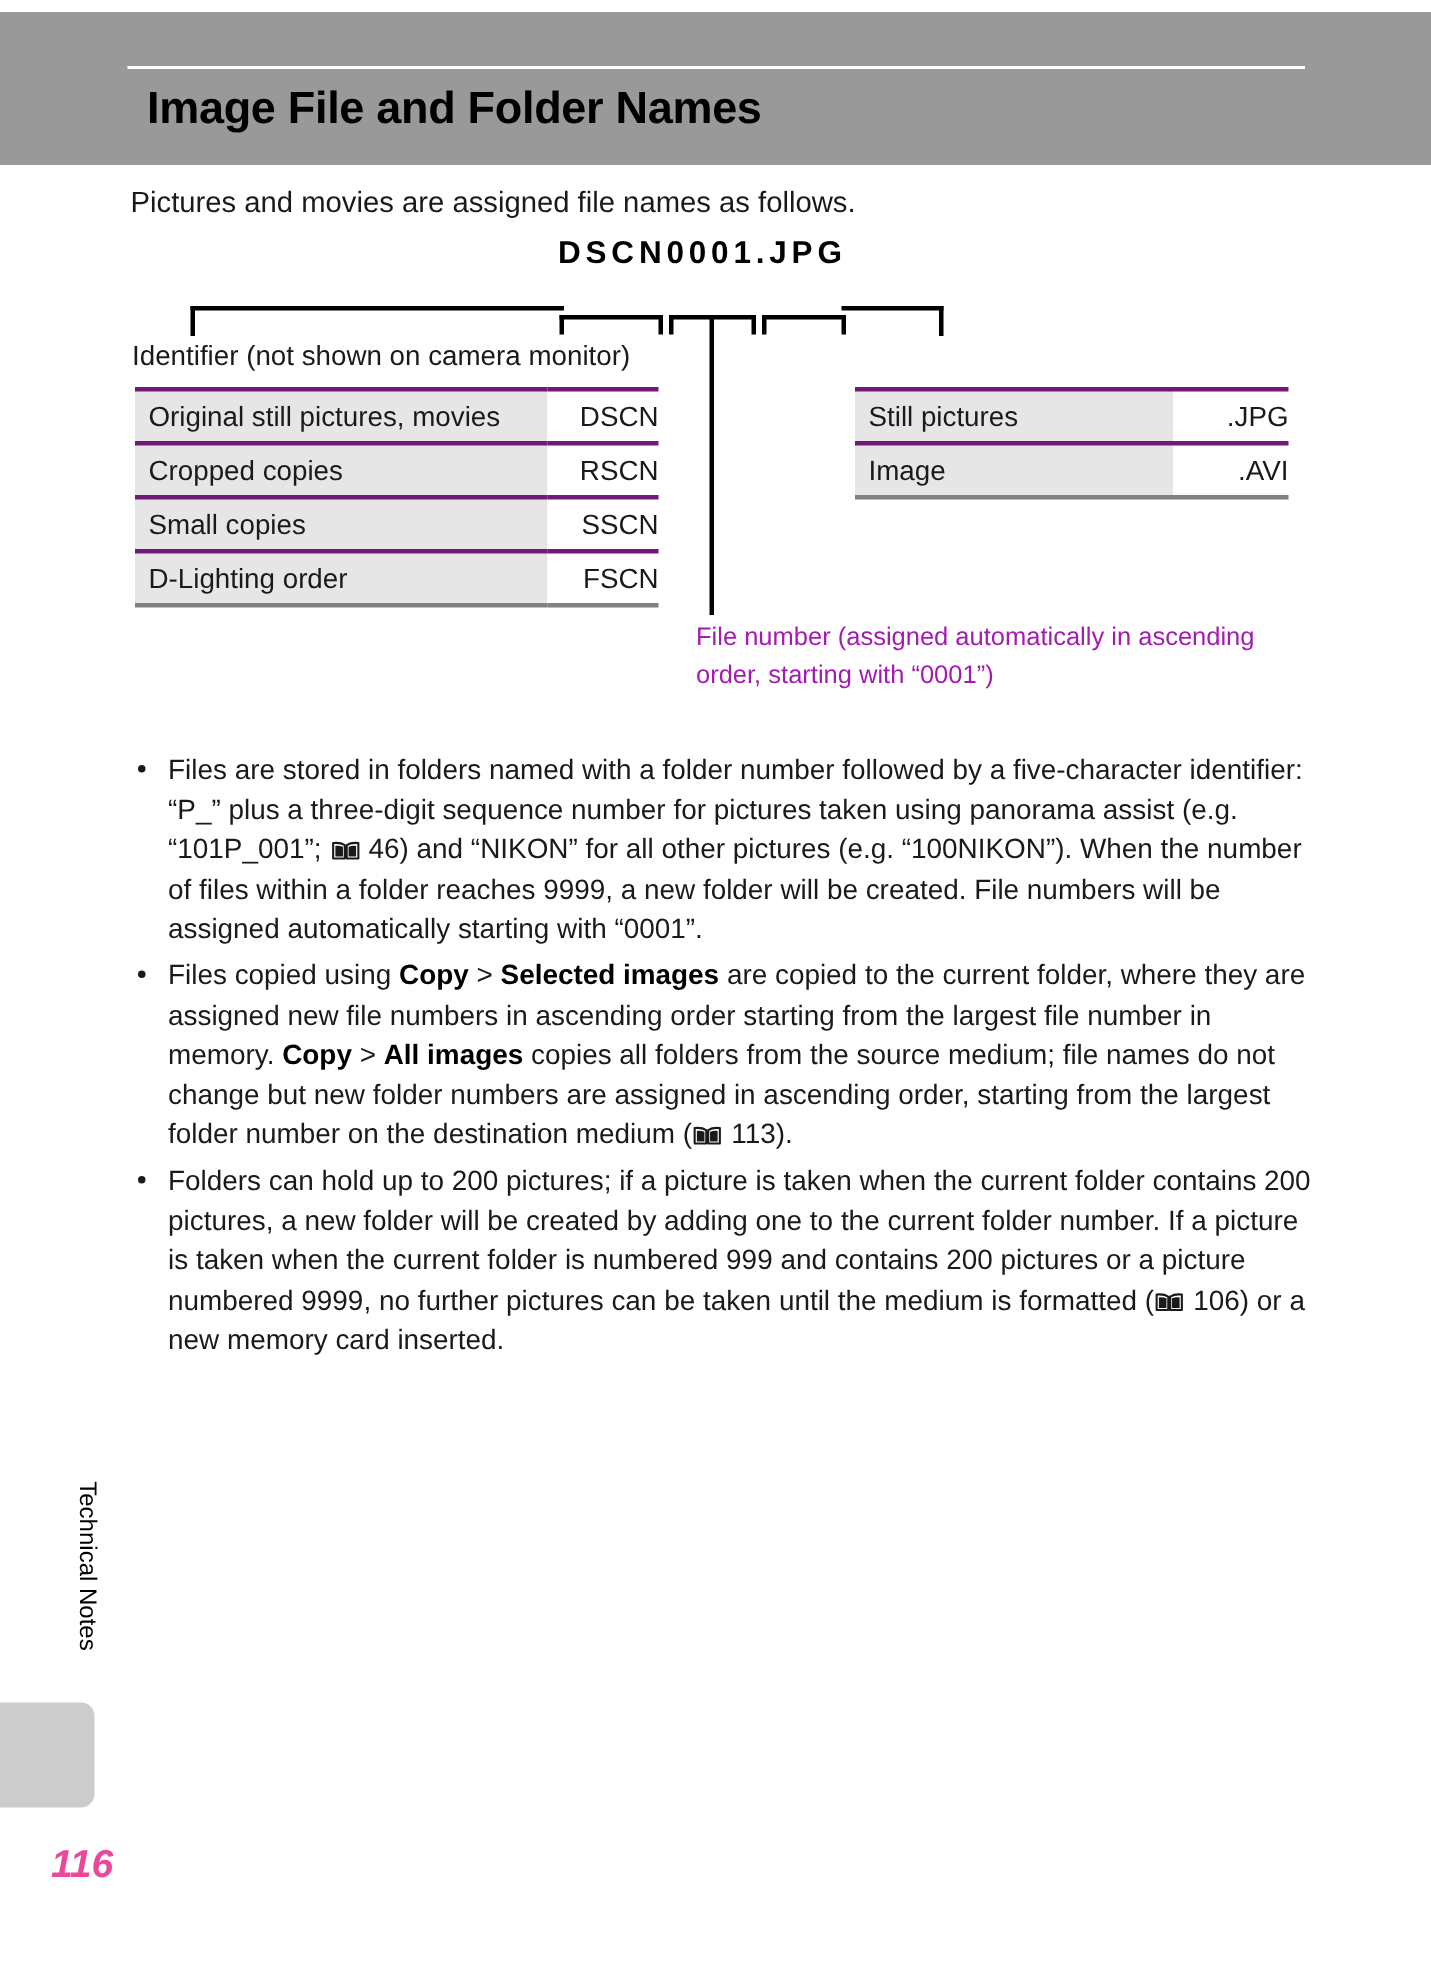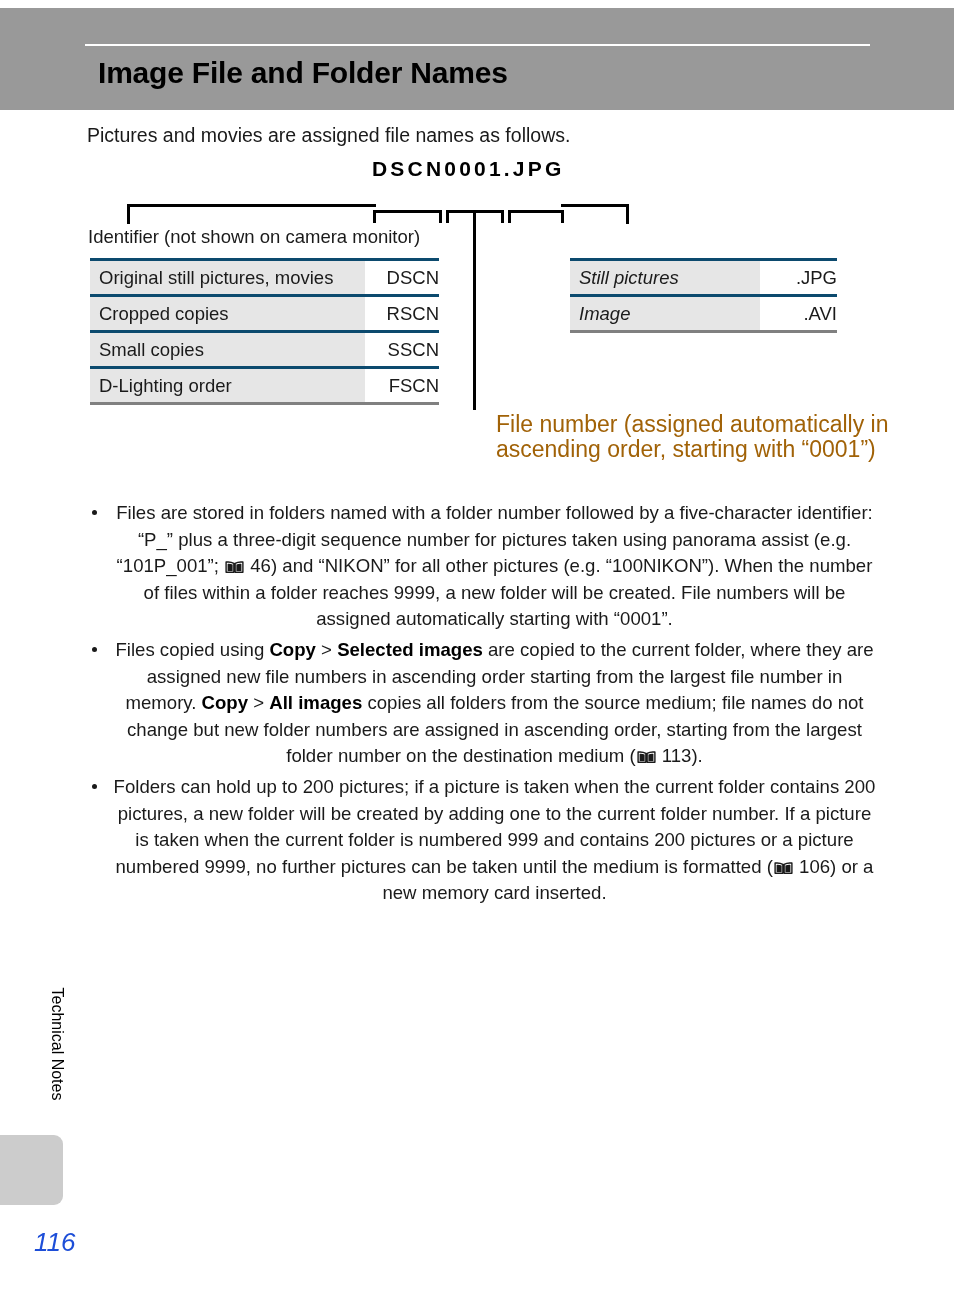--- a/index.html
+++ b/index.html
@@ -76,63 +76,62 @@
     white-space: nowrap;
   }
   .cap-identifier { left: 88px; top: 226px; }
   .cap-extension  { left: 566px; top: 226px; }
 
   .filenum-note {
     position: absolute;
     left: 464px;
     top: 412px;
     width: 400px;
-    font-size: 23px;
+    font-size: 17px;
     line-height: 25px;
-    color: #a16207;
-    margin-left: 32px;
+    color: #a21caf;
   }
 
   
   .dtable { position: absolute; border-collapse: collapse; }
   .dtable td {
     font-size: 18.5px;
     color: #1a1a1a;
     padding: 5px 0 5px 9px;
-    border-top: 3px solid #0c4a6e;
+    border-top: 3px solid #701a75;
     vertical-align: middle;
     line-height: 23px;
   }
   .dtable tr:last-child td { border-bottom: 3px solid #808080; }
   .dtable td.lbl { background: #e6e6e6; }
   .dtable td.val { background: #ffffff; padding-left: 9px; text-align: right; }
 
   #table-identifier { left: 90px; top: 258px; }
   #table-identifier td.lbl { width: 275px; }
   #table-identifier td.val { width: 74px; }
 
   #table-extension { left: 570px; top: 258px; }
-  #table-extension td.lbl { width: 190px; font-style: italic; }
+  #table-extension td.lbl { width: 212px; }
   #table-extension td.val { width: 77px; }
 
   
   .bullets {
     position: absolute;
     left: 87px;
     top: 500px;
     width: 790px;
   }
   .bullet {
     position: relative;
     padding-left: 25px;
     margin-bottom: 4px;
     font-size: 18.6px;
     line-height: 26.6px;
     color: #1a1a1a;
-    text-align: center;
+    text-align: left;
   }
   .bullet .dot {
     position: absolute;
     left: 5px;
     top: 10px;
     width: 5px;
     height: 5px;
     border-radius: 50%;
     background: #1a1a1a;
   }
@@ -166,22 +165,22 @@
     height: 70px;
     background: #cccccc;
     border-radius: 9px;
   }
   .page-number {
     position: absolute;
     left: 34px;
     top: 1227px;
     font-size: 26px;
     font-style: italic;
-    font-weight: normal;
-    color: #1d4ed8;
+    font-weight: bold;
+    color: #ec4899;
   }
 </style>
 </head>
 <body>
 
 <div class="header-band"></div>
 <div class="header-rule"></div>
 <div class="page-title">Image File and Folder Names</div>
 
 <div class="intro">Pictures and movies are assigned file names as follows.</div>

